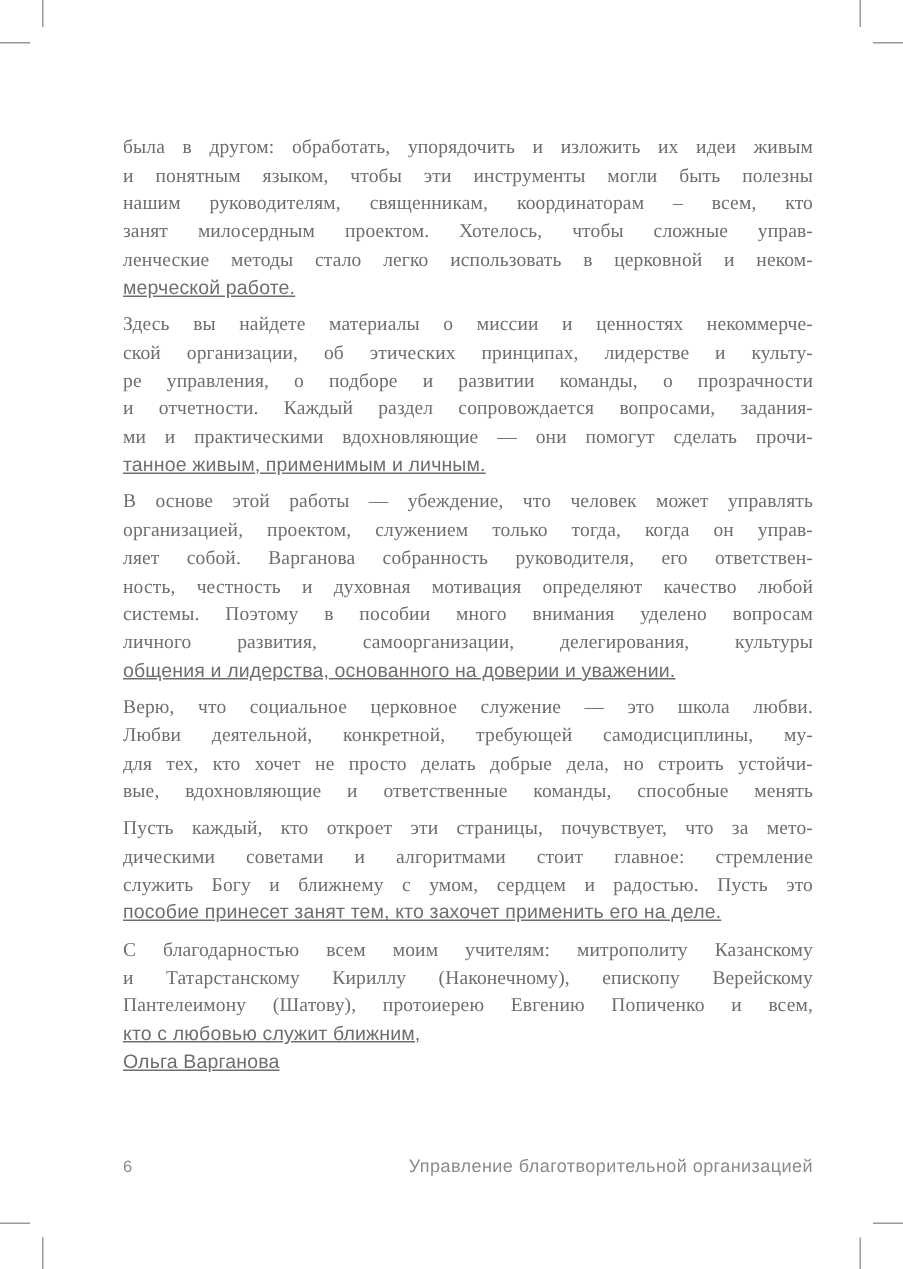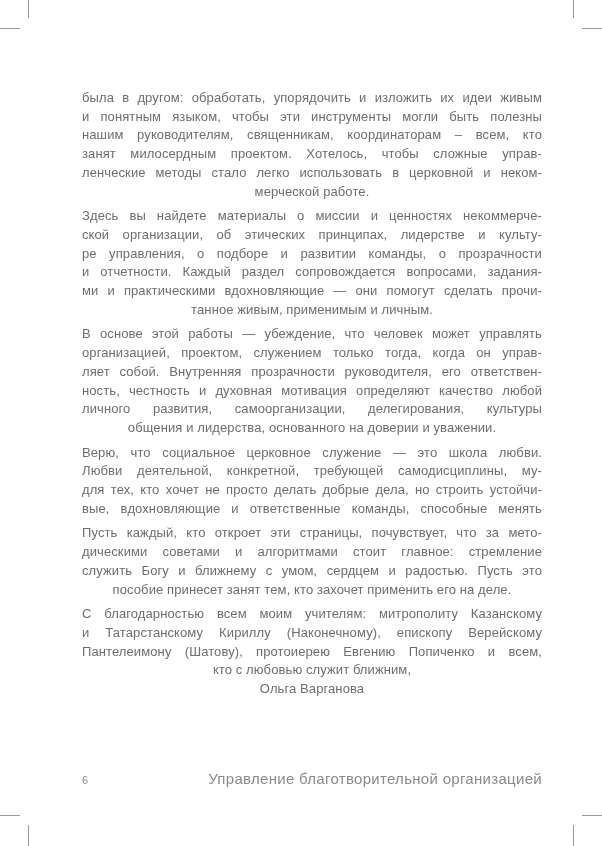--- a/index.html
+++ b/index.html
@@ -44,35 +44,36 @@
   .para:last-child { margin-bottom: 16px; }
   .line {
     line-height: 18.7px;
     white-space: normal;
   }
   .line.just {
     text-align: justify;
     text-align-last: justify;
     -moz-text-align-last: justify;
     text-justify: inter-word;
+    font-family: Liberation Serif, serif;
   }
-  .line.flush { text-align: center; }
+  .line.flush { text-align: left; text-decoration: underline; }
 
   .footer {
     position: absolute;
     left: 82px;
     top: 770px;
     width: 460px;
     display: flex;
     justify-content: space-between;
     align-items: baseline;
     color: #8b8b8b;
   }
   .footer .page-num { font-size: 11px; }
-  .footer .running-title { font-size: 15px; letter-spacing: 0.3px; text-align: right; }
+  .footer .running-title { font-size: 12px; letter-spacing: 0.3px; text-align: right; }
 </style>
 </head>
 <body>
 
 <div class="sheet">
 
   <div class="crop v v-tl"></div>
   <div class="crop h h-tl"></div>
   <div class="crop v v-tr"></div>
   <div class="crop h h-tr"></div>
@@ -94,22 +95,23 @@
         <div class="line just">Здесь вы найдете материалы о миссии и ценностях некоммерче-</div>
         <div class="line just">ской организации, об этических принципах, лидерстве и культу-</div>
         <div class="line just">ре управления, о подборе и развитии команды, о прозрачности</div>
         <div class="line just">и отчетности. Каждый раздел сопровождается вопросами, задания-</div>
         <div class="line just">ми и практическими вдохновляющие — они помогут сделать прочи-</div>
         <div class="line flush">танное живым, применимым и личным.</div>
       </div>
       <div class="para">
         <div class="line just">В основе этой работы — убеждение, что человек может управлять</div>
         <div class="line just">организацией, проектом, служением только тогда, когда он управ-</div>
-        <div class="line just">ляет собой. Внутренняя прозрачности руководителя, его ответствен-</div>
+        <div class="line just">ляет собой. Варганова собранность руководителя, его ответствен-</div>
         <div class="line just">ность, честность и духовная мотивация определяют качество любой</div>
+        <div class="line just">системы. Поэтому в пособии много внимания уделено вопросам</div>
         <div class="line just">личного развития, самоорганизации, делегирования, культуры</div>
         <div class="line flush">общения и лидерства, основанного на доверии и уважении.</div>
       </div>
       <div class="para">
         <div class="line just">Верю, что социальное церковное служение — это школа любви.</div>
         <div class="line just">Любви деятельной, конкретной, требующей самодисциплины, му-</div>
         <div class="line just">для тех, кто хочет не просто делать добрые дела, но строить устойчи-</div>
         <div class="line just">вые, вдохновляющие и ответственные команды, способные менять</div>
       </div>
       <div class="para">

